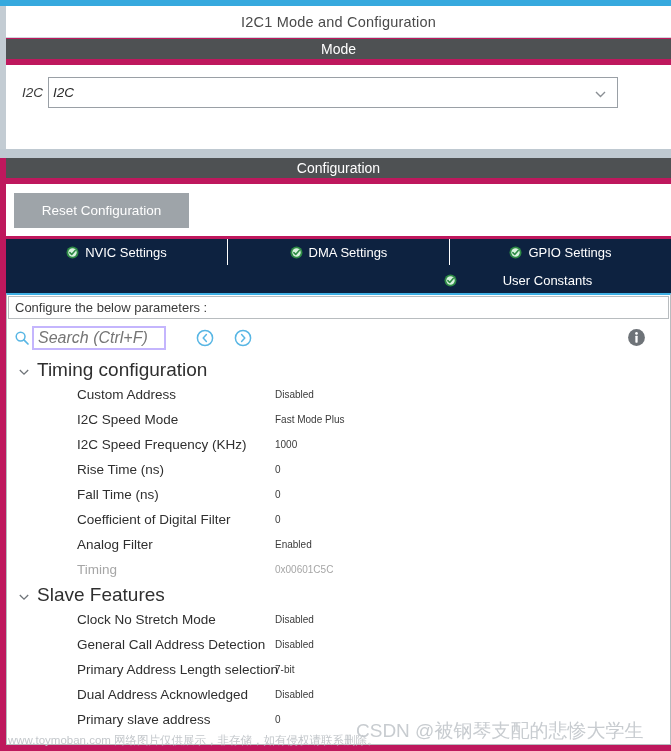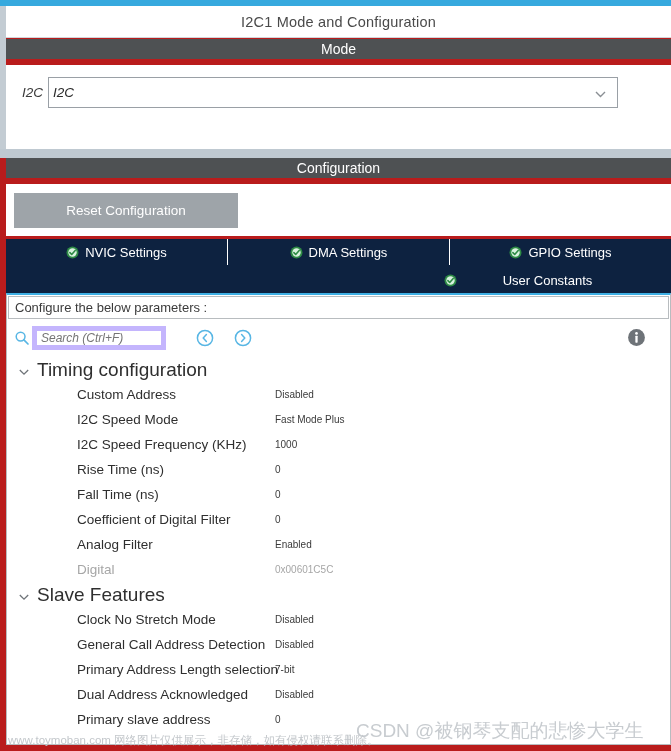--- a/index.html
+++ b/index.html
@@ -6,21 +6,21 @@
   html, body {
     margin: 0; padding: 0;
     width: 671px; height: 751px;
     background: #ffffff;
     font-family: "Liberation Sans", sans-serif;
     overflow: hidden;
   }
   #root {
     position: relative;
     width: 671px; height: 751px;
-    background: #b91c1c;
+    background: #be185d;
     padding-left: 31px;
   }
 
   
   .top-accent {
     position: absolute; left: 0; top: 0;
     width: 671px; height: 6px;
     background: #36a9de;
   }
 
@@ -88,21 +88,21 @@
   }
 
   
   .config-body {
     position: absolute; left: 6px; top: 184px;
     width: 665px; height: 52px;
     background: #ffffff;
   }
   .reset-btn {
     position: absolute; left: 8px; top: 9px;
-    width: 224px; height: 35px;
+    width: 175px; height: 35px;
     background: #9ea4a9;
     border: 1px solid #9ea4a9;
     color: #ffffff;
     font-size: 13.5px;
     display: flex; align-items: center; justify-content: center;
     cursor: default;
   }
 
   
   .tabrow {
@@ -160,24 +160,24 @@
 
   .search-row {
     position: absolute; left: 0; top: 28px;
     width: 663px; height: 30px;
     display: flex; align-items: center;
   }
   .search-icon { margin-left: 7px; width: 16px; height: 16px; }
   .search-input {
     margin-left: 2px;
     width: 134px; height: 24px;
-    border: 5px solid #c4b5fd;
+    border: 2px solid #c4b5fd;
     background: #ffffff;
     font-family: "Liberation Sans", sans-serif;
-    font-size: 12px;
+    font-size: 16px;
     font-style: italic;
     color: #9a9a9a;
     padding: 0 4px;
     outline: none;
   }
   .nav-btn {
     width: 18px; height: 18px;
     margin-left: 20px;
     cursor: pointer;
   }
@@ -404,21 +404,21 @@
       </div>
       <div class="param-row">
         <span class="pname">Coefficient of Digital Filter</span>
         <span class="pval">0</span>
       </div>
       <div class="param-row">
         <span class="pname">Analog Filter</span>
         <span class="pval">Enabled</span>
       </div>
       <div class="param-row disabled">
-        <span class="pname">Digital</span>
+        <span class="pname">Timing</span>
         <span class="pval">0x00601C5C</span>
       </div>
 
       <div class="group-row">
         <span class="chev">
           <svg viewBox="0 0 12 12" width="12" height="12">
             <path d="M1.8 4 L6 8.2 L10.2 4" fill="none" stroke="#6f7479" stroke-width="1.3"></path>
           </svg>
         </span>
         <span class="gtxt">Slave Features</span>

